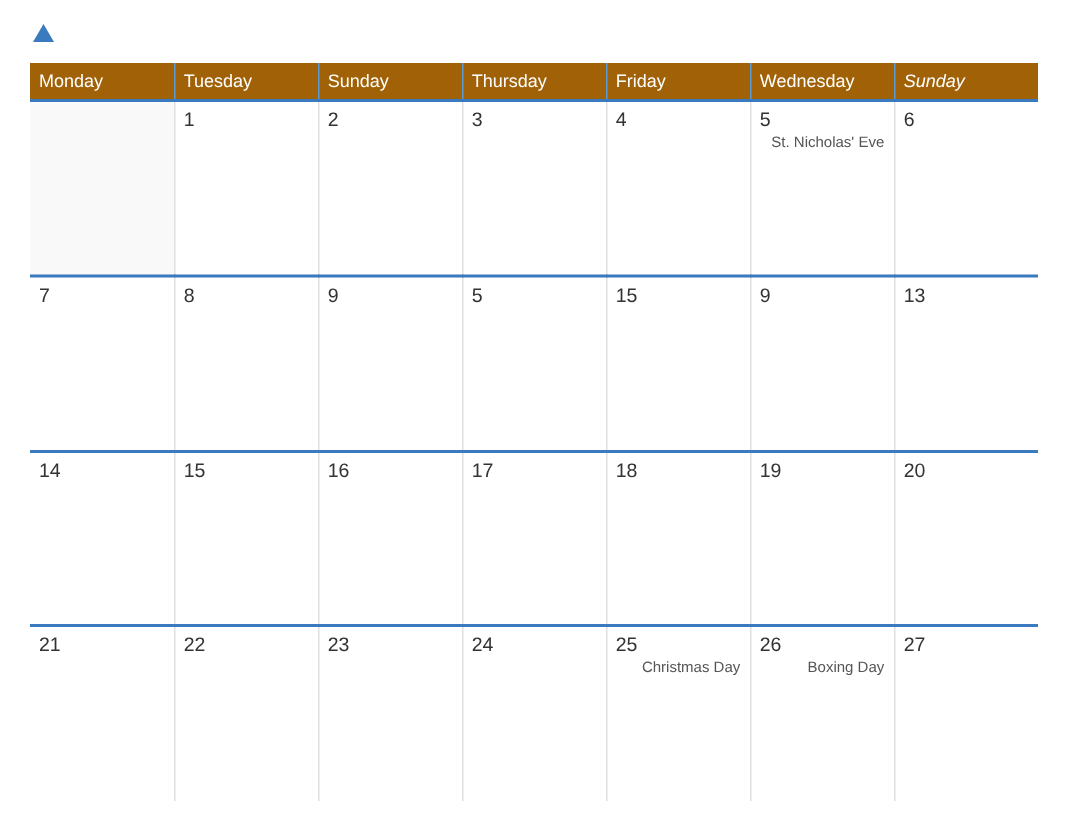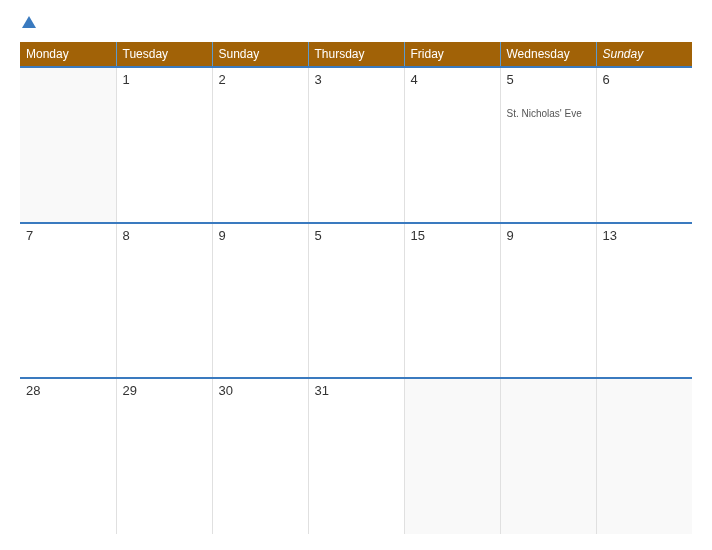--- a/index.html
+++ b/index.html
@@ -89,22 +89,23 @@
     }
     .day-num {
       font-size: 13px;
       color: #333;
       display: block;
     }
     .holiday {
       font-size: 10px;
       color: #555;
       display: block;
-      margin-top: 20px;
+      margin-top: 2px;
       line-height: 1.3;
+      text-align: right;
     }
     .empty-cell {
       background: #f9f9f9;
     }
   </style>
 </head>
 <body>
 
 <div class="page">
   <div class="header">
@@ -171,30 +172,61 @@
           </td>
           <td>
             <span class="day-num">9</span>
           </td>
           <td>
             <span class="day-num">13</span>
           </td>
         </tr>
         <tr>
           <td>
-            <span class="day-num">28</span>
-          </td>
-          <td>
-            <span class="day-num">29</span>
-          </td>
-          <td>
-            <span class="day-num">30</span>
-          </td>
-          <td>
-            <span class="day-num">31</span>
-          </td>
-          <td class="empty-cell"></td>
-          <td class="empty-cell"></td>
-          <td class="empty-cell"></td>
+            <span class="day-num">14</span>
+          </td>
+          <td>
+            <span class="day-num">15</span>
+          </td>
+          <td>
+            <span class="day-num">16</span>
+          </td>
+          <td>
+            <span class="day-num">17</span>
+          </td>
+          <td>
+            <span class="day-num">18</span>
+          </td>
+          <td>
+            <span class="day-num">19</span>
+          </td>
+          <td>
+            <span class="day-num">20</span>
+          </td>
+        </tr>
+        <tr>
+          <td>
+            <span class="day-num">21</span>
+          </td>
+          <td>
+            <span class="day-num">22</span>
+          </td>
+          <td>
+            <span class="day-num">23</span>
+          </td>
+          <td>
+            <span class="day-num">24</span>
+          </td>
+          <td>
+            <span class="day-num">25</span>
+            <span class="holiday">Christmas Day</span>
+          </td>
+          <td>
+            <span class="day-num">26</span>
+            <span class="holiday">Boxing Day</span>
+          </td>
+          <td>
+            <span class="day-num">27</span>
+          </td>
         </tr>
       </tbody>
   </table>
 </div>
 
 </body></html>

